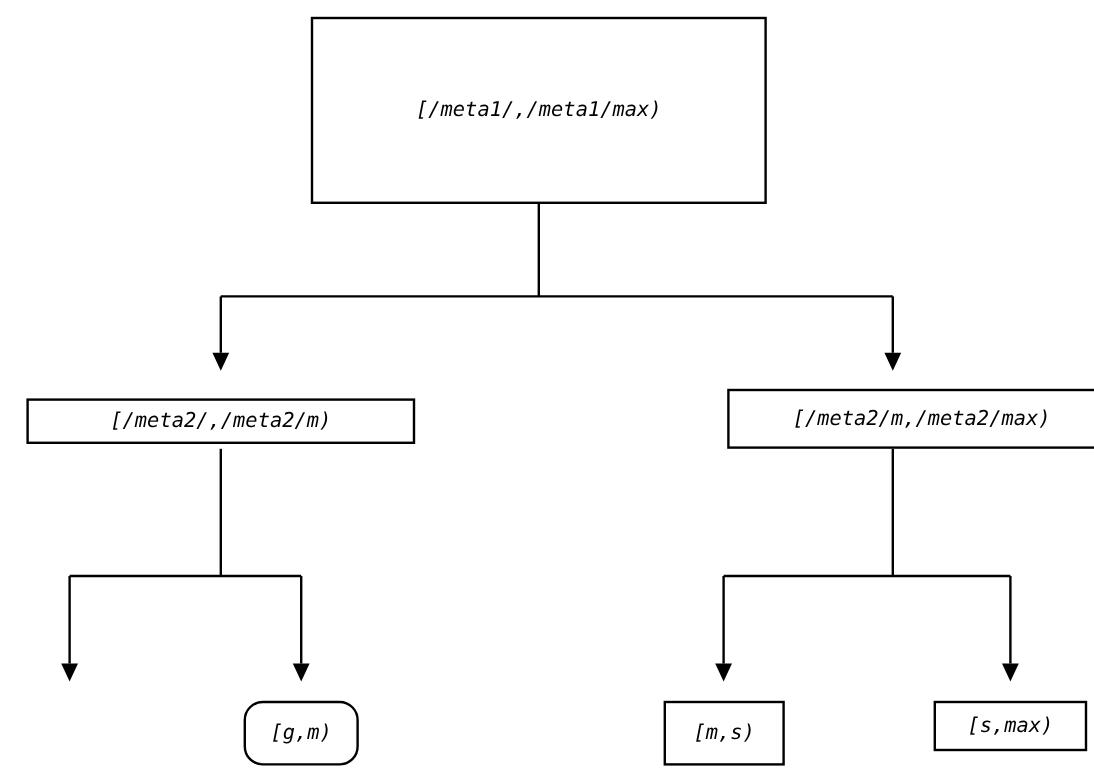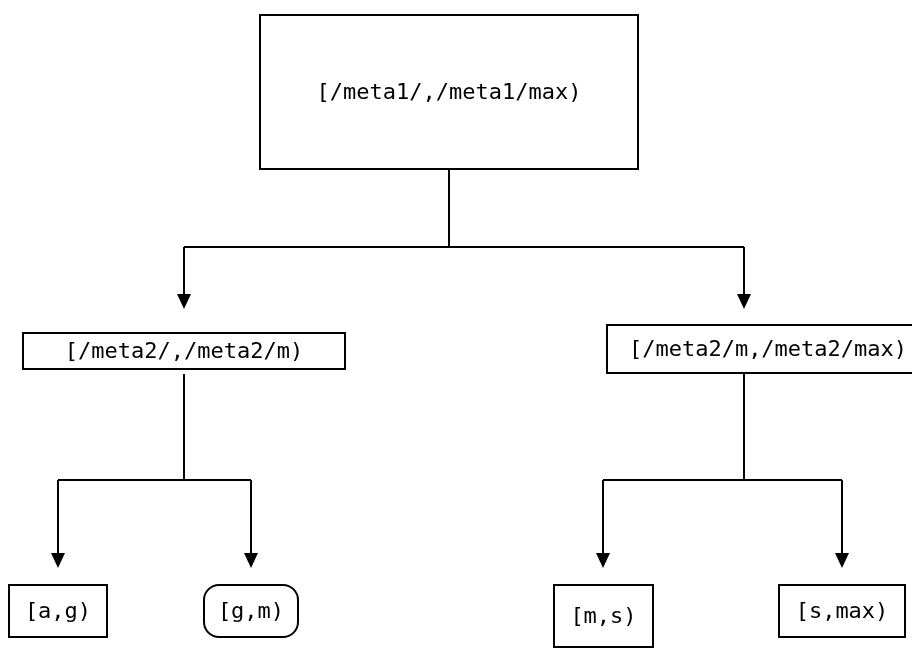--- a/index.html
+++ b/index.html
@@ -22,31 +22,32 @@
     left: 0; top: 0;
   }
   .node {
     position: absolute;
     border: 2px solid #000000;
     background: #ffffff;
     color: #000000;
     display: flex;
     align-items: center;
     justify-content: center;
-    font-size: 22px;
+    font-size: 17px;
     line-height: 1;
     white-space: nowrap;
+    font-style: italic;
   }
   .node-root       { left: 259px; top: 14px;  width: 380px; height: 156px; }
   .node-left-mid   { left: 22px;  top: 332px; width: 324px; height: 38px; }
   .node-right-mid  { left: 582px; top: 324px; width: 324px; height: 50px; margin-left: 24px; }
   .node-leaf-ag    { left: 8px;   top: 584px; width: 100px; height: 54px; }
   .node-leaf-gm    { left: 203px; top: 584px; width: 96px;  height: 54px; border-radius: 16px; }
-  .node-leaf-ms    { left: 553px; top: 584px; width: 101px; height: 64px; text-align: right; }
-  .node-leaf-smax  { left: 778px; top: 584px; width: 128px; height: 54px; }
+  .node-leaf-ms    { left: 553px; top: 584px; width: 101px; height: 54px; text-align: right; }
+  .node-leaf-smax  { left: 778px; top: 584px; width: 128px; height: 42px; }
 </style>
 </head>
 <body>
 
 <div class="canvas">
 
   <svg class="edges" width="912" height="652" viewBox="0 0 912 652">
 
     <g stroke="#000000" stroke-width="2" fill="none">
       <path d="M449,170 L449,247"></path>
@@ -75,21 +76,20 @@
     <polygon points="596,553 610,553 603,568" fill="#000000"></polygon>
     <polygon points="835,553 849,553 842,568" fill="#000000"></polygon>
   </svg>
 
   <div class="node node-root">[/meta1/,/meta1/max)</div>
 
   <div class="node node-left-mid">[/meta2/,/meta2/m)</div>
 
   <div class="node node-right-mid">[/meta2/m,/meta2/max)</div>
 
-  <div class="node node-leaf-ag">[a,g)</div>
 
   <div class="node node-leaf-gm">[g,m)</div>
 
   <div class="node node-leaf-ms">[m,s)</div>
 
   <div class="node node-leaf-smax">[s,max)</div>
 
 </div>
 
 </body></html>

